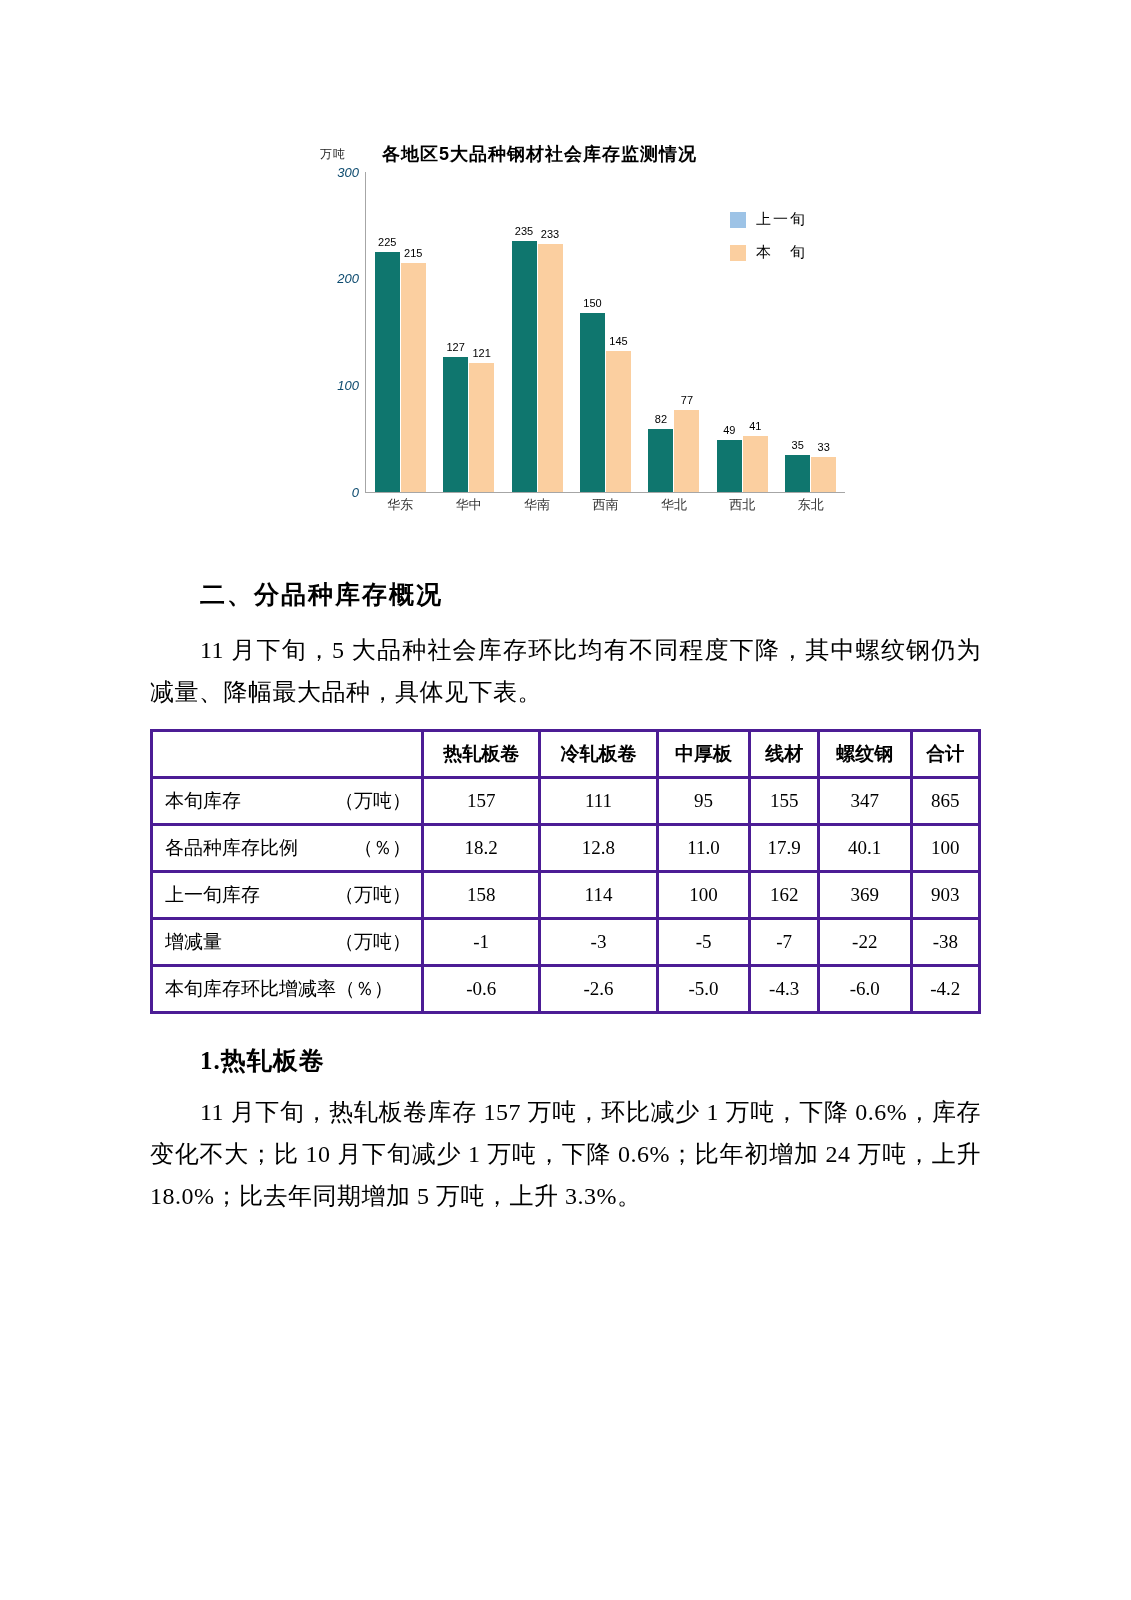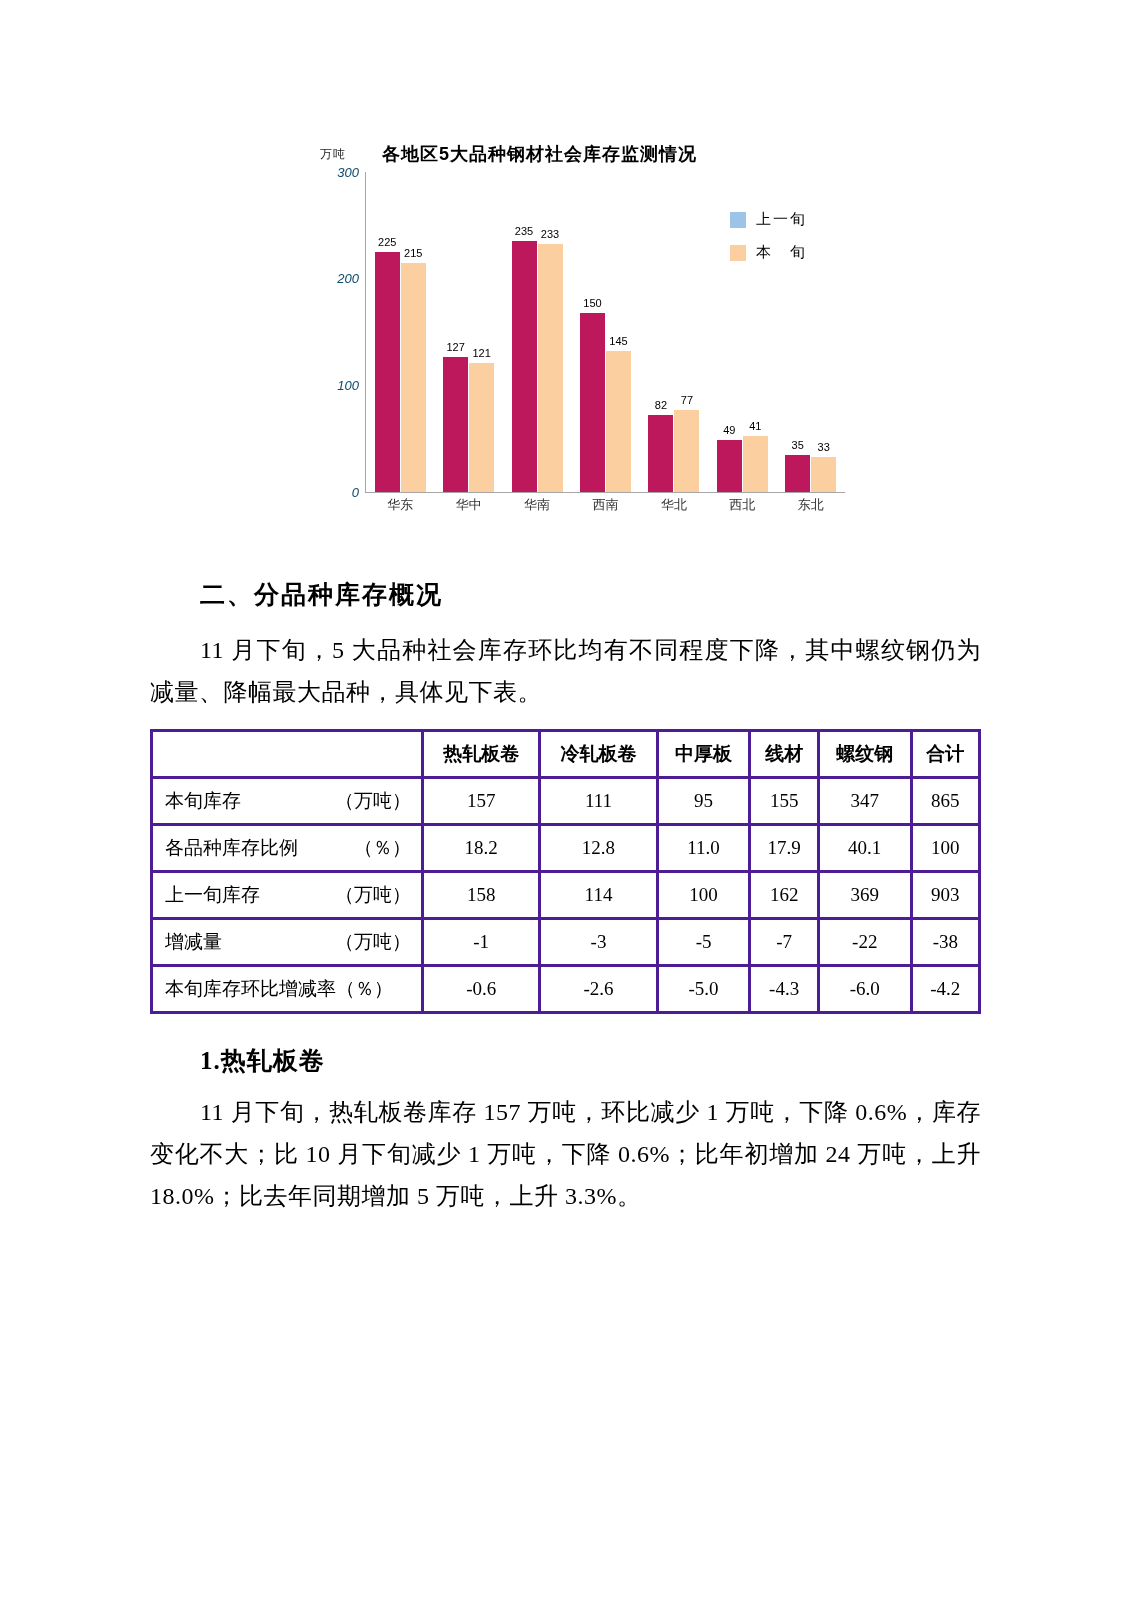--- a/index.html
+++ b/index.html
@@ -103,21 +103,21 @@
     position: relative;
     display: flex;
     align-items: flex-end;
     justify-content: center;
     gap: 1px;
   }
   .bar {
     width: 25px;
     position: relative;
   }
-  .bar.prev { background: #be185d; }
+  .bar.prev { background: #0f766e; }
   .bar.curr { background: #fbcfa0; }
   .bar .val {
     position: absolute;
     top: -16px;
     left: 50%;
     transform: translateX(-50%);
     font-size: 11px;
     font-family: "Liberation Sans", sans-serif;
     color: #000;
     white-space: nowrap;
@@ -260,21 +260,21 @@
         </div>
         <div class="group">
           <div class="bar prev" style="height:179px">
               <span class="val">150</span>
             </div>
           <div class="bar curr" style="height:141px">
               <span class="val">145</span>
             </div>
         </div>
         <div class="group">
-          <div class="bar prev" style="height:77px">
+          <div class="bar prev" style="height:63px">
               <span class="val">82</span>
             </div>
           <div class="bar curr" style="height:82px">
               <span class="val">77</span>
             </div>
         </div>
         <div class="group">
           <div class="bar prev" style="height:52px">
               <span class="val">49</span>
             </div>

